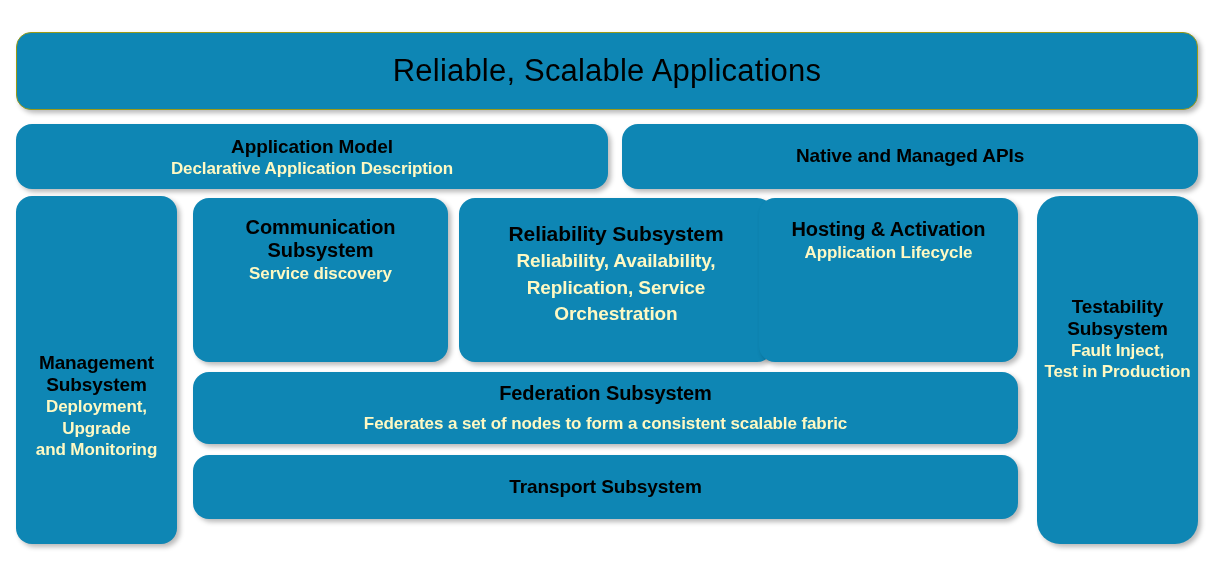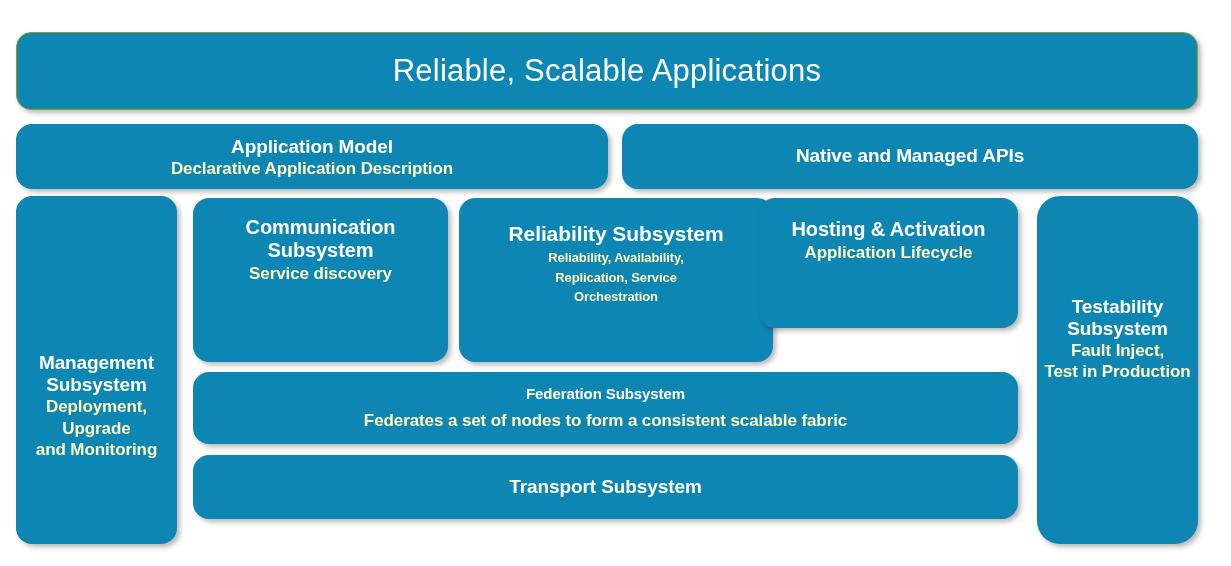--- a/index.html
+++ b/index.html
@@ -26,21 +26,21 @@
     border-radius: 16px;
     box-sizing: border-box;
     display: flex;
     flex-direction: column;
     align-items: center;
     box-shadow: 3px 3px 5px rgba(0,0,0,0.28);
     overflow: hidden;
   }
 
   .title-line {
-    color: #ffffff;
+    color: #000000;
     font-weight: bold;
     text-align: center;
     line-height: 1.16;
     letter-spacing: -0.1px;
   }
   .sub-line {
     color: #fef9c3;
     font-weight: bold;
     text-align: center;
     line-height: 1.18;
@@ -122,42 +122,42 @@
 
   #reliability {
     left: 459px;
     top: 198px;
     width: 314px;
     height: 164px;
     justify-content: flex-start;
     padding: 24px 10px 0 10px;
   }
   #reliability .title-line { font-size: 21px; }
-  #reliability .sub-line   { font-size: 13px; margin-top: 4px; }
+  #reliability .sub-line   { font-size: 19px; margin-top: 4px; }
 
   #hosting {
     left: 759px;
     top: 198px;
     width: 259px;
-    height: 130px;
+    height: 164px;
     justify-content: flex-start;
     padding: 20px 8px 0 8px;
   }
   #hosting .title-line { font-size: 20px; }
   #hosting .sub-line   { font-size: 17px; margin-top: 2px; }
 
   
   #federation {
     left: 193px;
     top: 372px;
     width: 825px;
     height: 72px;
     justify-content: center;
   }
-  #federation .title-line { font-size: 15px; }
+  #federation .title-line { font-size: 20px; }
   #federation .sub-line   { font-size: 17px; margin-top: 8px; }
 
   #transport {
     left: 193px;
     top: 455px;
     width: 825px;
     height: 64px;
     justify-content: center;
   }
   #transport .title-line { font-size: 19px; }

